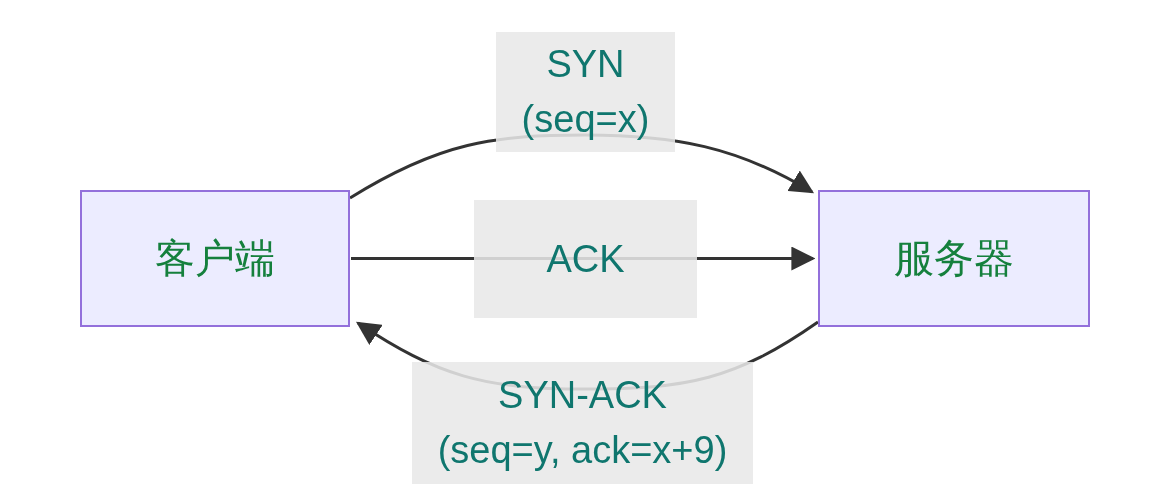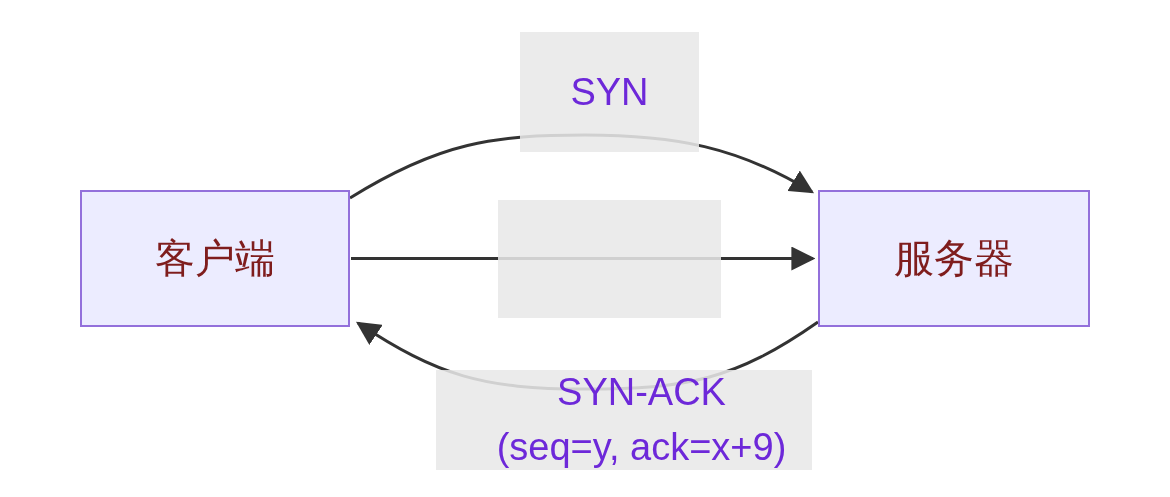--- a/index.html
+++ b/index.html
@@ -29,45 +29,44 @@
     z-index: 2;
     background: rgba(232, 232, 232, 0.87);
     display: flex;
     flex-direction: column;
     align-items: center;
     justify-content: center;
     text-align: center;
     font-size: 38px;
     line-height: 55px;
     white-space: nowrap;
-    color: #6d28d9;
-    margin-left: 24px;
+    color: #0f766e;
   }
   .edge-label .line1,
   .edge-label .line2 {
     display: block;
   }
   .node {
     position: absolute;
     z-index: 3;
     box-sizing: border-box;
     background: #ECECFF;
     border: 2.5px solid #9370DB;
     display: flex;
     align-items: center;
     justify-content: center;
     font-size: 40px;
-    color: #7f1d1d;
+    color: #15803d;
   }
   .node-client { left: 80px;  top: 190px; width: 270px; height: 137px; }
   .node-server { left: 818px; top: 190px; width: 272px; height: 137px; justify-content: center; }
 
   .label-syn    { left: 496px; top: 32px;  width: 179px; height: 120px; }
   .label-ack    { left: 474px; top: 200px; width: 223px; height: 118px; }
-  .label-synack { left: 412px; top: 370px; width: 341px; height: 100px; padding-left: 35px; }
+  .label-synack { left: 412px; top: 362px; width: 341px; height: 122px; }
 </style>
 </head>
 <body>
 
 <div class="canvas">
 
   <svg class="edges-layer" viewBox="0 0 1170 497" xmlns="http://www.w3.org/2000/svg" aria-hidden="true">
     <defs>
       <marker id="arrowhead" viewBox="0 0 10 10" refX="9" refY="5" markerWidth="24" markerHeight="24" markerUnits="userSpaceOnUse" orient="auto">
         <path d="M0,0 L10,5 L0,10 Z" fill="#333333"></path>
@@ -76,23 +75,25 @@
 
     <path d="M 350 198 C 440 142, 495 135, 585 135 C 675 135, 738 147, 812 192" fill="none" stroke="#333333" stroke-width="3" marker-end="url(#arrowhead)"></path>
 
     <path d="M 351 258.5 L 813 258.5" fill="none" stroke="#333333" stroke-width="3" marker-end="url(#arrowhead)"></path>
 
     <path d="M 818 322 C 735 380, 687 389, 585 389 C 483 389, 438 376, 358 323" fill="none" stroke="#333333" stroke-width="3" marker-end="url(#arrowhead)"></path>
   </svg>
 
   <div class="edge-label label-syn">
     <span class="line1">SYN</span>
+    <span class="line2">(seq=x)</span>
   </div>
 
   <div class="edge-label label-ack">
+    <span class="line1">ACK</span>
   </div>
 
   <div class="edge-label label-synack">
     <span class="line1">SYN-ACK</span>
     <span class="line2">(seq=y, ack=x+9)</span>
   </div>
 
   <div class="node node-client">
     <span>客户端</span>
   </div>

